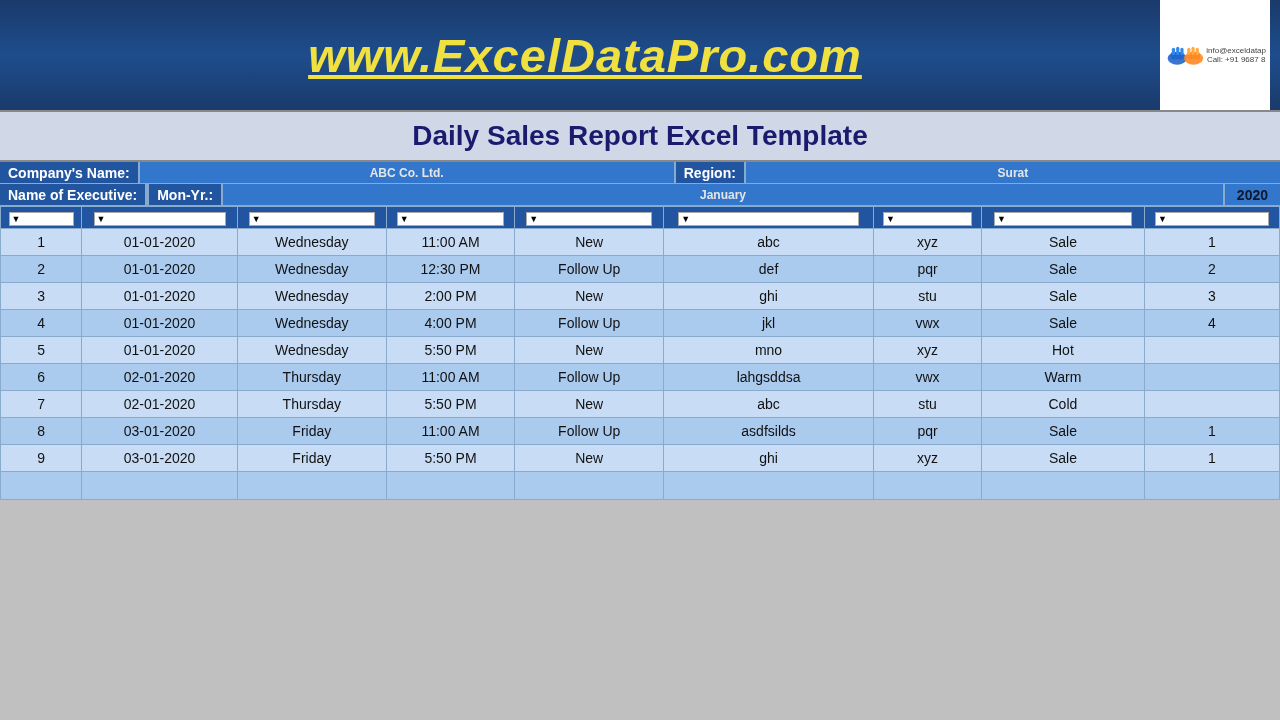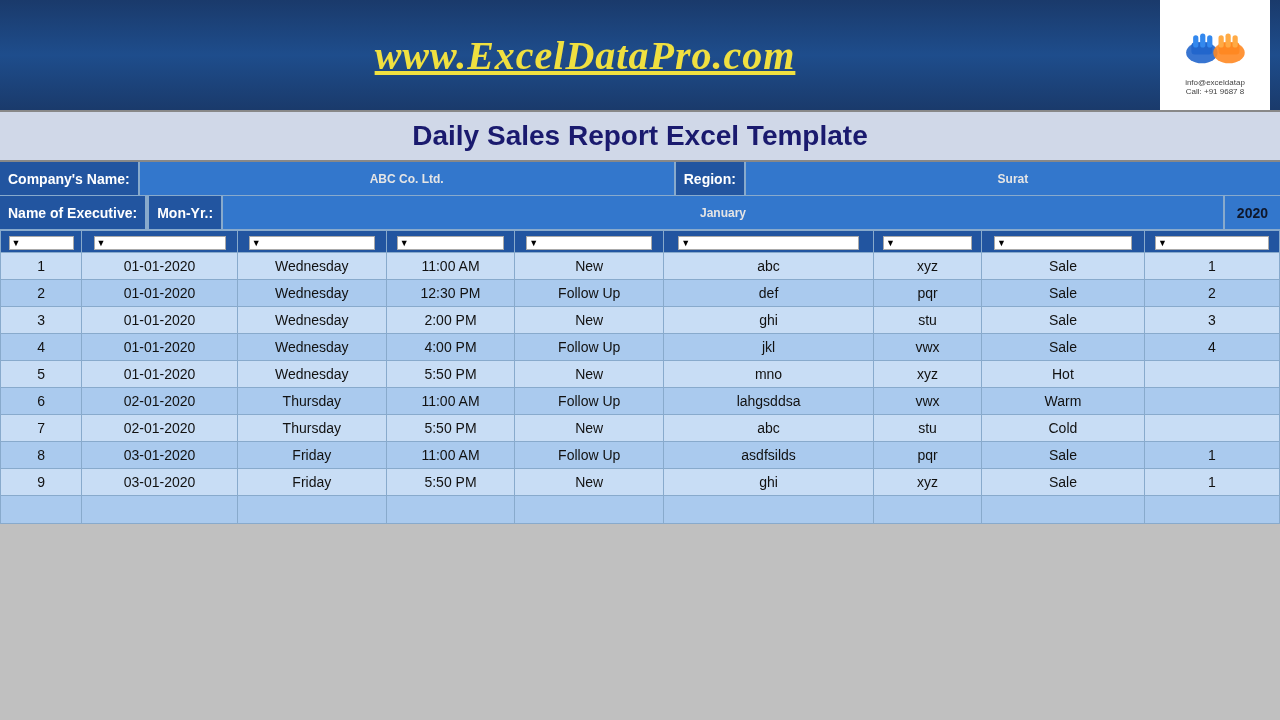--- a/index.html
+++ b/index.html
@@ -9,34 +9,33 @@
       background: linear-gradient(to bottom, #1a3a6b, #1e4d8c, #1a3a6b);
       height: 110px;
       display: flex;
       align-items: center;
       padding: 0 10px;
       position: relative;
     }
     .header-title {
       flex: 1;
       text-align: center;
-      font-family: Liberation Serif, serif;
+      font-family: Liberation Sans, sans-serif;
       font-style: italic;
-      font-size: 40px;
+      font-size: 47px;
       color: #f0e040;
       font-weight: bold;
       text-decoration: underline;
       letter-spacing: 1px;
     }
     .header-logo {
       width: 110px;
       height: 110px;
       background: white;
       display: flex;
-      flex-direction: column;
       align-items: center;
       justify-content: center;
       font-size: 9px;
       color: #333;
       padding: 4px;
       text-align: center;
     }
     .logo-icon {
       width: 70px;
       height: 60px;
@@ -51,21 +50,21 @@
       font-weight: bold;
       color: #1a1a6e;
       padding: 8px 0;
       border-top: 2px solid #888;
       border-bottom: 2px solid #888;
     }
 
     .info-bar {
       background: #2255a0;
       display: flex;
-      height: 34px;
+      height: 22px;
       align-items: center;
       border-bottom: 1px solid #88aacc;
     }
     .info-label {
       color: white;
       font-weight: bold;
       font-size: 14px;
       padding: 0 8px;
       white-space: nowrap;
     }

